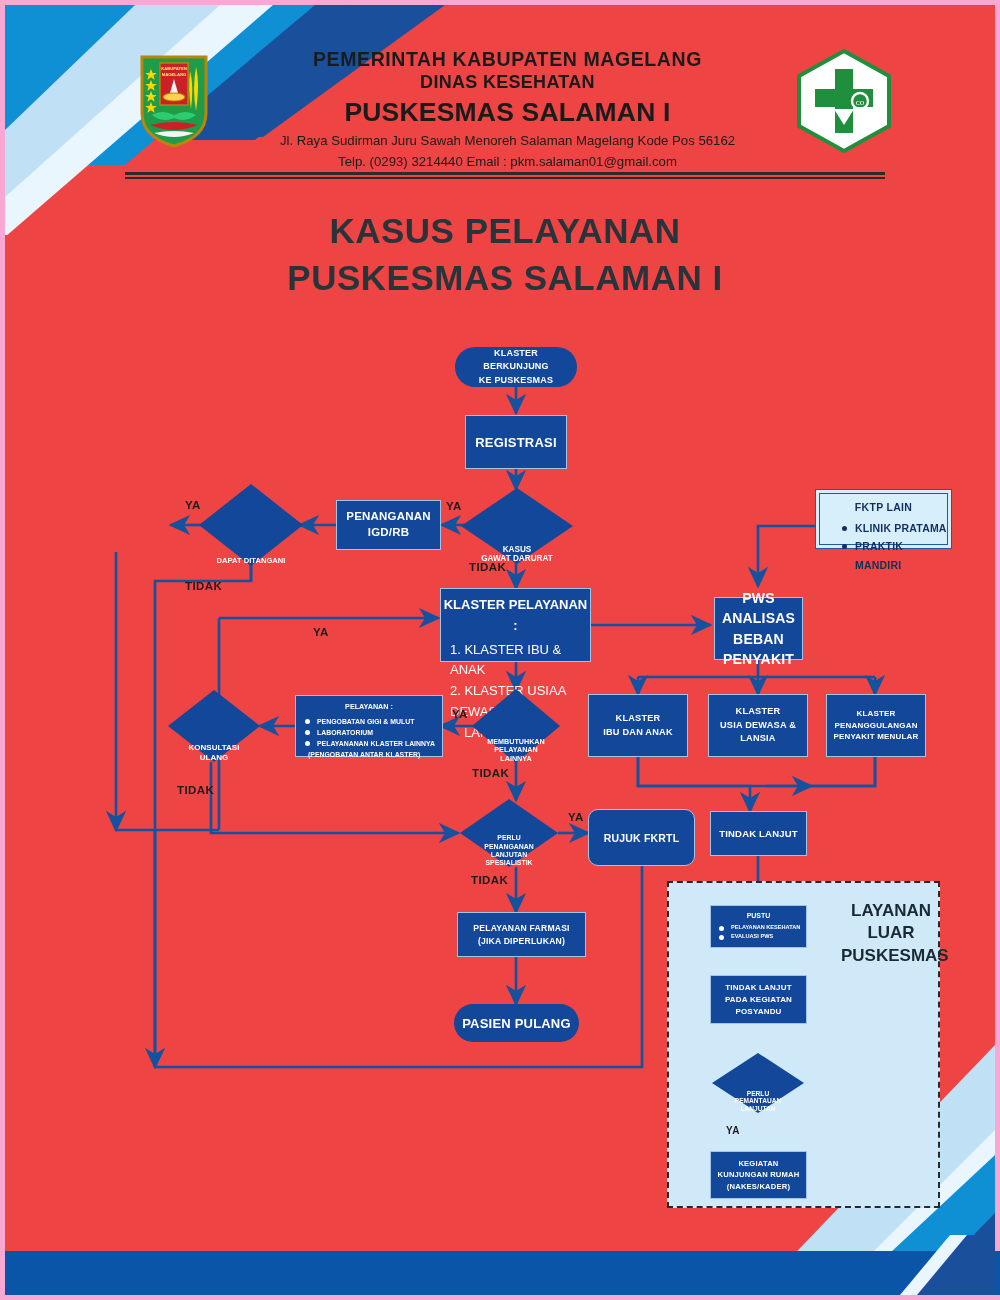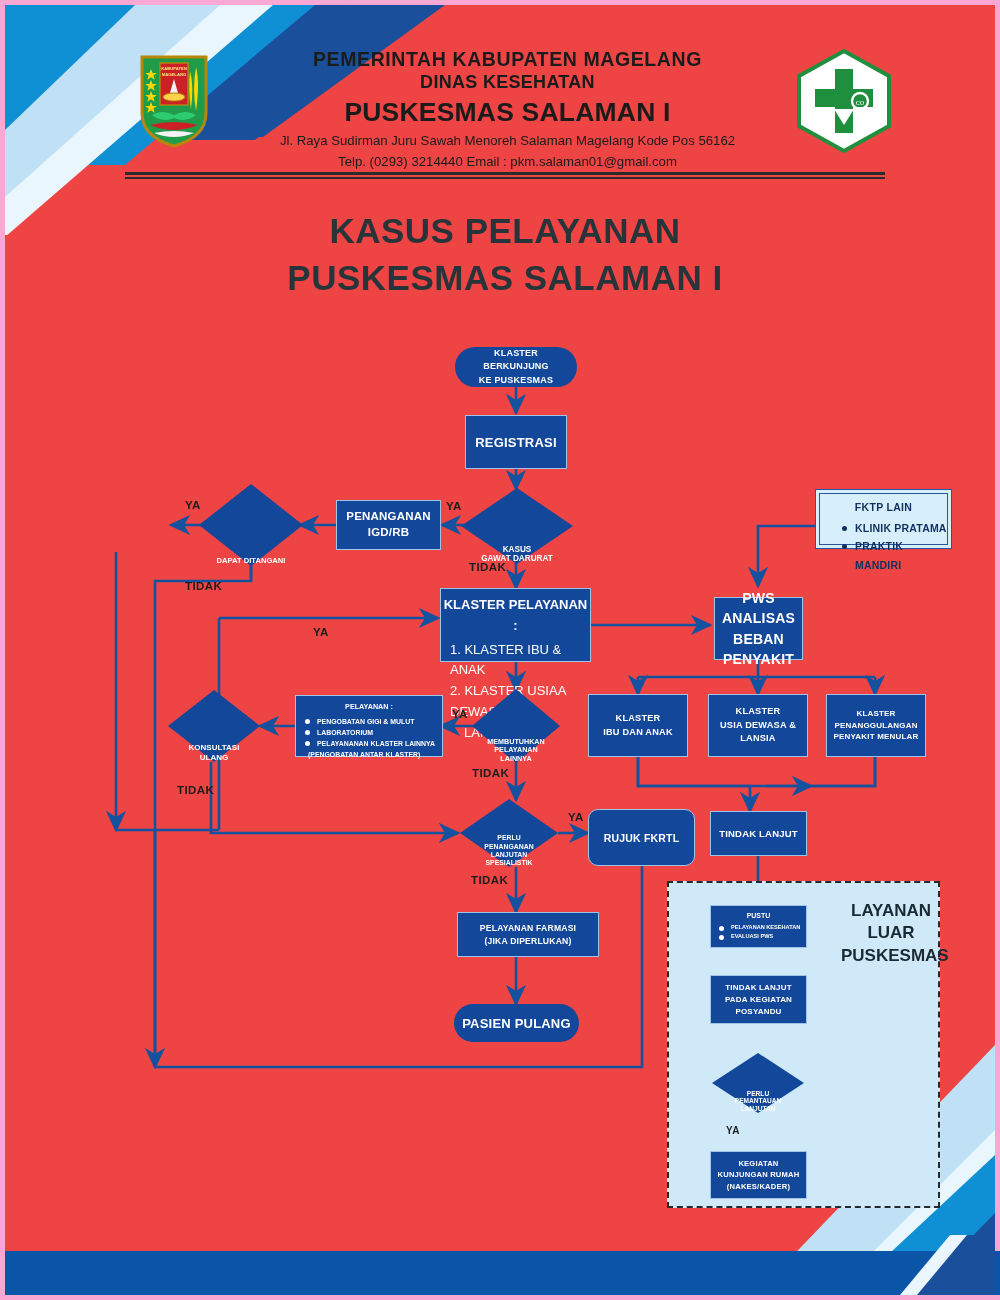--- a/index.html
+++ b/index.html
@@ -390,21 +390,21 @@
           <div>RUJUK FKRTL</div>
         </div>
     </div>
 
     <div class="node rect" style="left:705px;top:806px;width:97px;height:45px;font-size:9.5px;">
       <div class="inner">
           <div>TINDAK LANJUT</div>
         </div>
     </div>
 
-    <div class="node rect" style="left:452px;top:907px;width:142px;height:45px;font-size:8.6px;line-height:1.5;align-items:center;">
+    <div class="node rect" style="left:452px;top:907px;width:129px;height:45px;font-size:8.6px;line-height:1.5;align-items:center;">
       <div class="inner">
         <div>PELAYANAN FARMASI</div>
         <div>(JIKA DIPERLUKAN)</div>
       </div>
     </div>
 
     <div class="node pill" style="left:449px;top:999px;width:125px;height:38px;font-size:13px;">
       <div class="inner">
           <div>PASIEN PULANG</div>
         </div>

